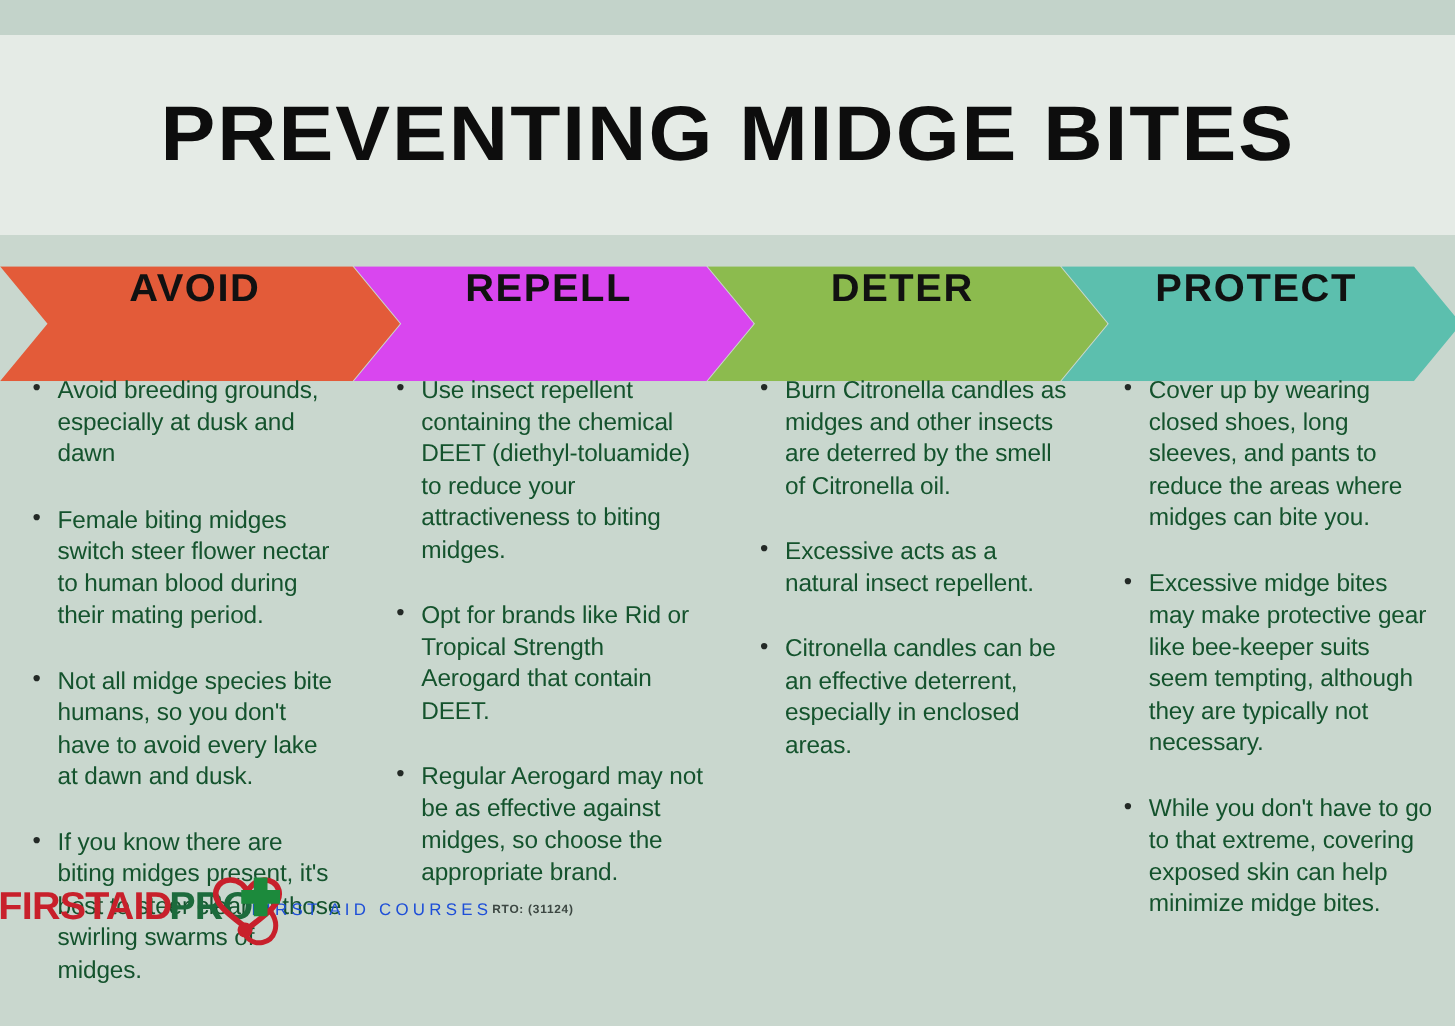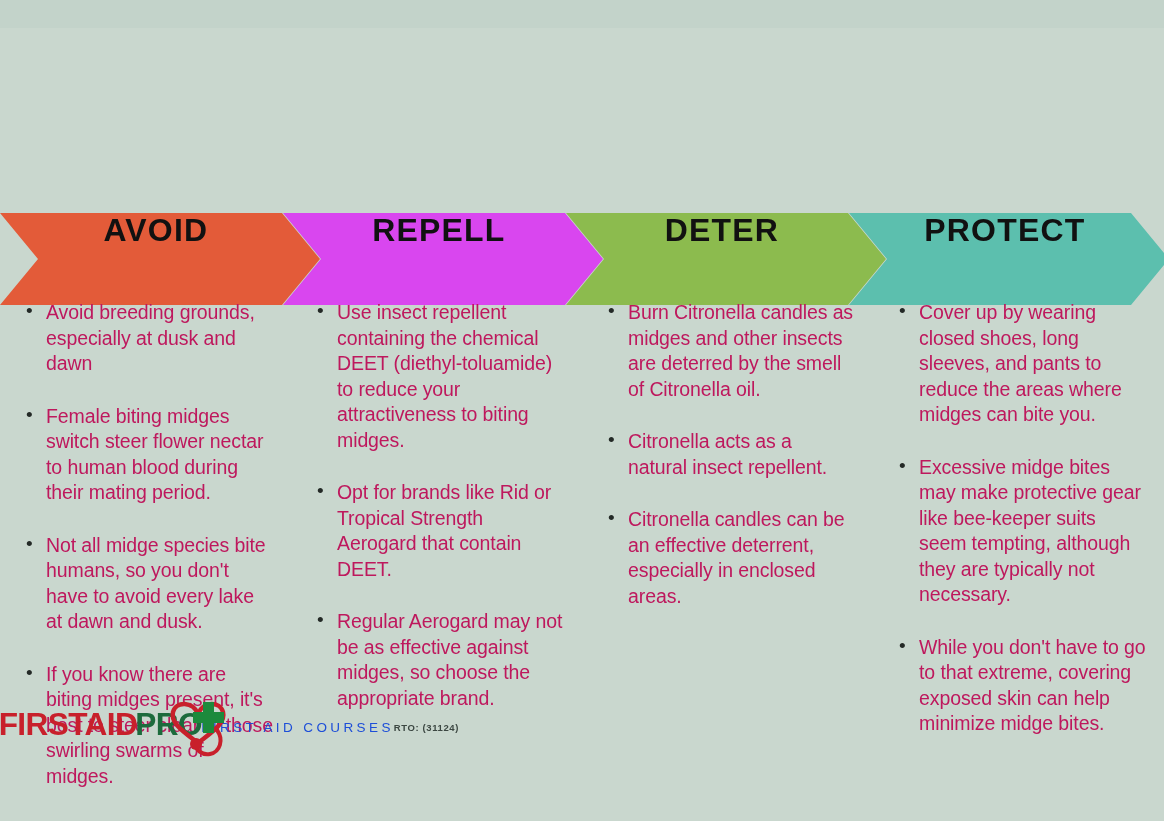--- a/index.html
+++ b/index.html
@@ -97,21 +97,21 @@
     list-style: none;
     margin: 0;
     padding: 0;
   }
   .col li {
     position: relative;
     padding-left: 20px;
     margin-bottom: 27px;
     font-size: 19.5px;
     line-height: 1.31;
-    color: #be185d;
+    color: #14532d;
     letter-spacing: -0.1px;
   }
   .col li:last-child { margin-bottom: 0; }
   .col li::before {
     content: "\2022";
     position: absolute;
     left: 0;
     top: -1px;
     font-size: 19px;
     color: #232926;
@@ -165,20 +165,23 @@
     font-weight: 700;
   }
 </style>
 </head>
 <body>
 
 <div id="poster" style="background: rgb(201, 215, 206);">
 
   <div class="top-band" style="background: rgb(195, 211, 202);"></div>
 
+  <div class="header-band" style="background: rgb(229, 235, 230);">
+    <h1 class="poster-title">PREVENTING MIDGE BITES</h1>
+  </div>
 
   <div class="arrow-band">
     <div class="chev chev-1" style="background: rgb(227, 91, 57);">
       <span class="chev-label">AVOID</span>
     </div>
     <div class="chev chev-2" style="background: #d946ef;">
       <span class="chev-label">REPELL</span>
     </div>
     <div class="chev chev-3" style="background: rgb(140, 187, 78);">
       <span class="chev-label">DETER</span>
@@ -200,21 +203,21 @@
     <div class="col">
       <ul>
         <li>Use insect repellent containing the chemical DEET (diethyl-toluamide) to reduce your attractiveness to biting midges.</li>
         <li>Opt for brands like Rid or Tropical Strength Aerogard that contain DEET.</li>
         <li>Regular Aerogard may not be as effective against midges, so choose the appropriate brand.</li>
       </ul>
     </div>
     <div class="col">
       <ul>
         <li>Burn Citronella candles as midges and other insects are deterred by the smell of Citronella oil.</li>
-        <li>Citronella acts as a natural insect repellent.</li>
+        <li>Excessive acts as a natural insect repellent.</li>
         <li>Citronella candles can be an effective deterrent, especially in enclosed areas.</li>
       </ul>
     </div>
     <div class="col">
       <ul>
         <li>Cover up by wearing closed shoes, long sleeves, and pants to reduce the areas where midges can bite you.</li>
         <li>Excessive midge bites may make protective gear like bee-keeper suits seem tempting, although they are typically not necessary.</li>
         <li>While you don't have to go to that extreme, covering exposed skin can help minimize midge bites.</li>
       </ul>
     </div>

